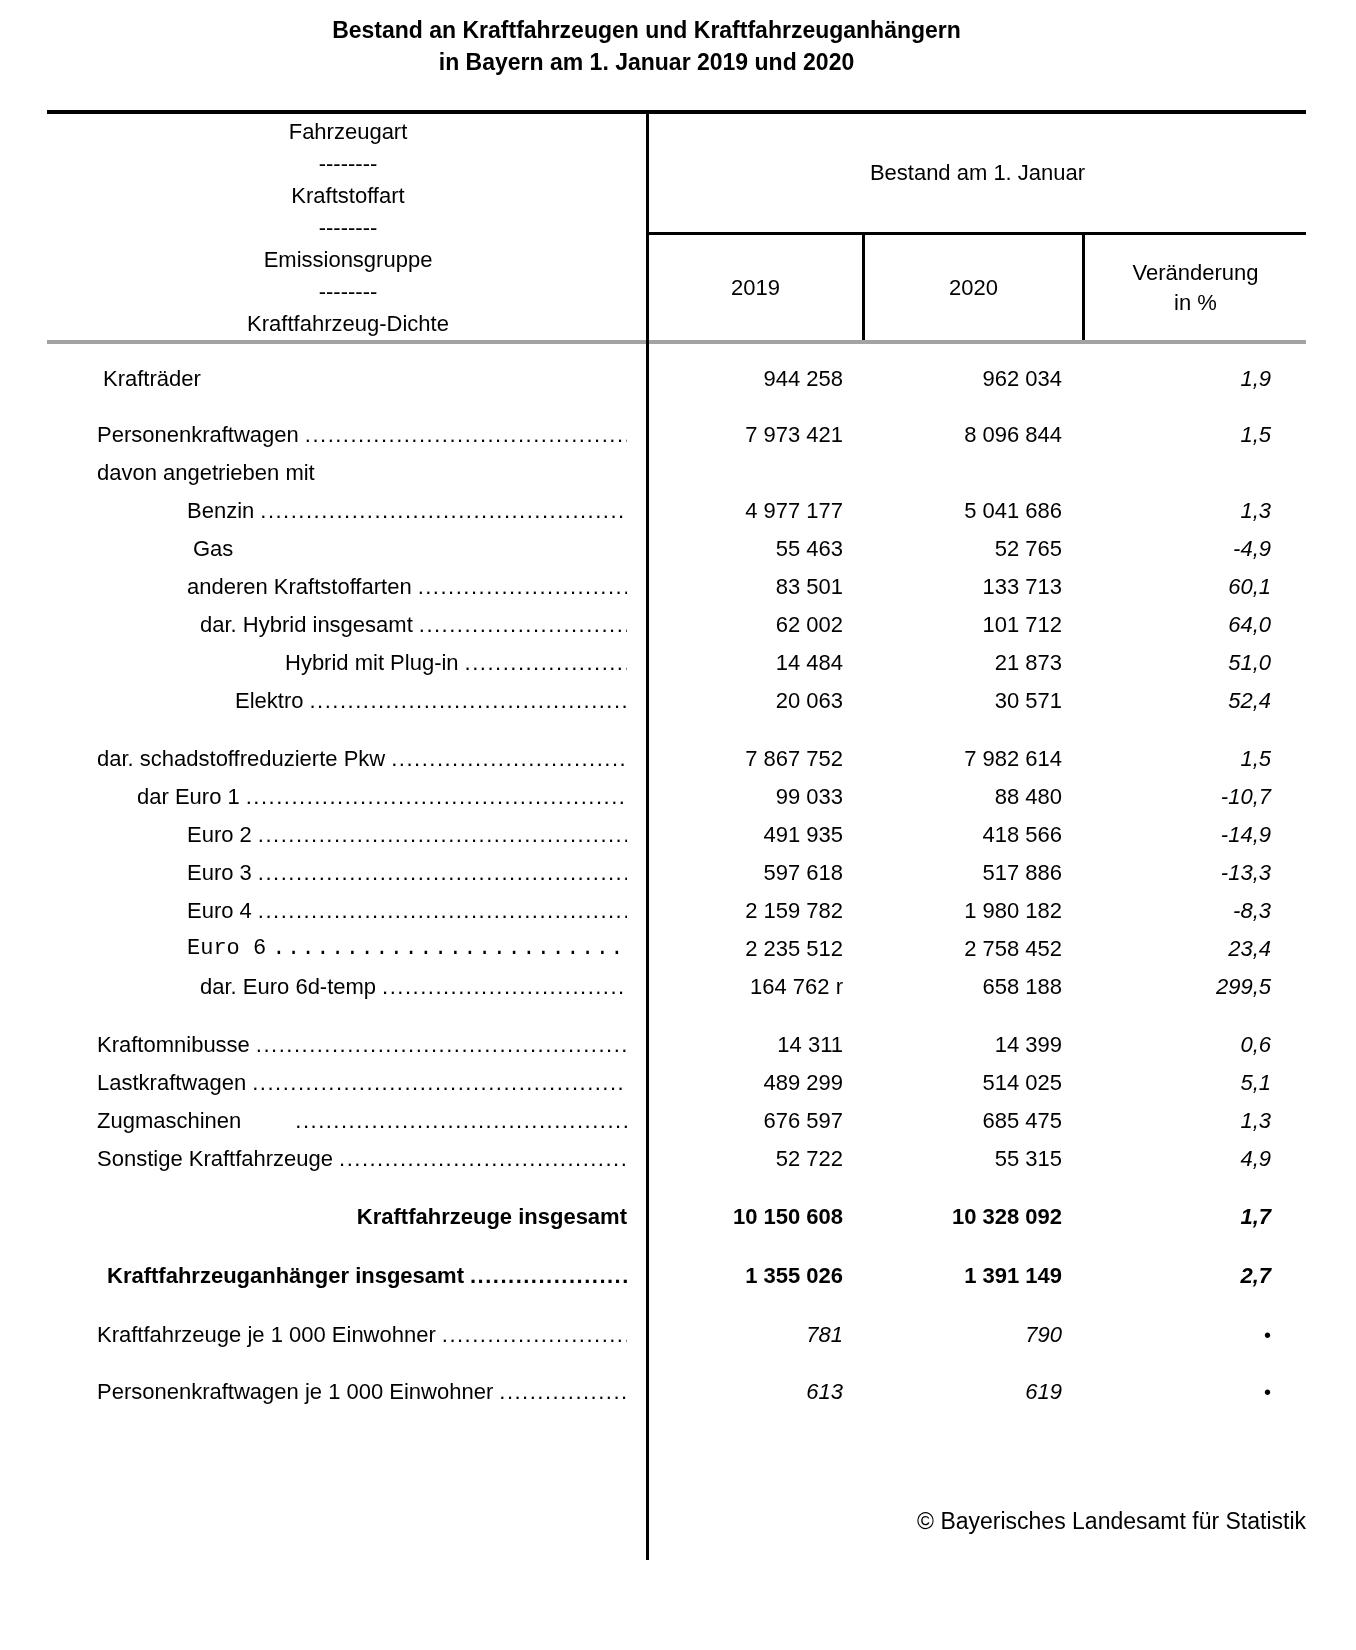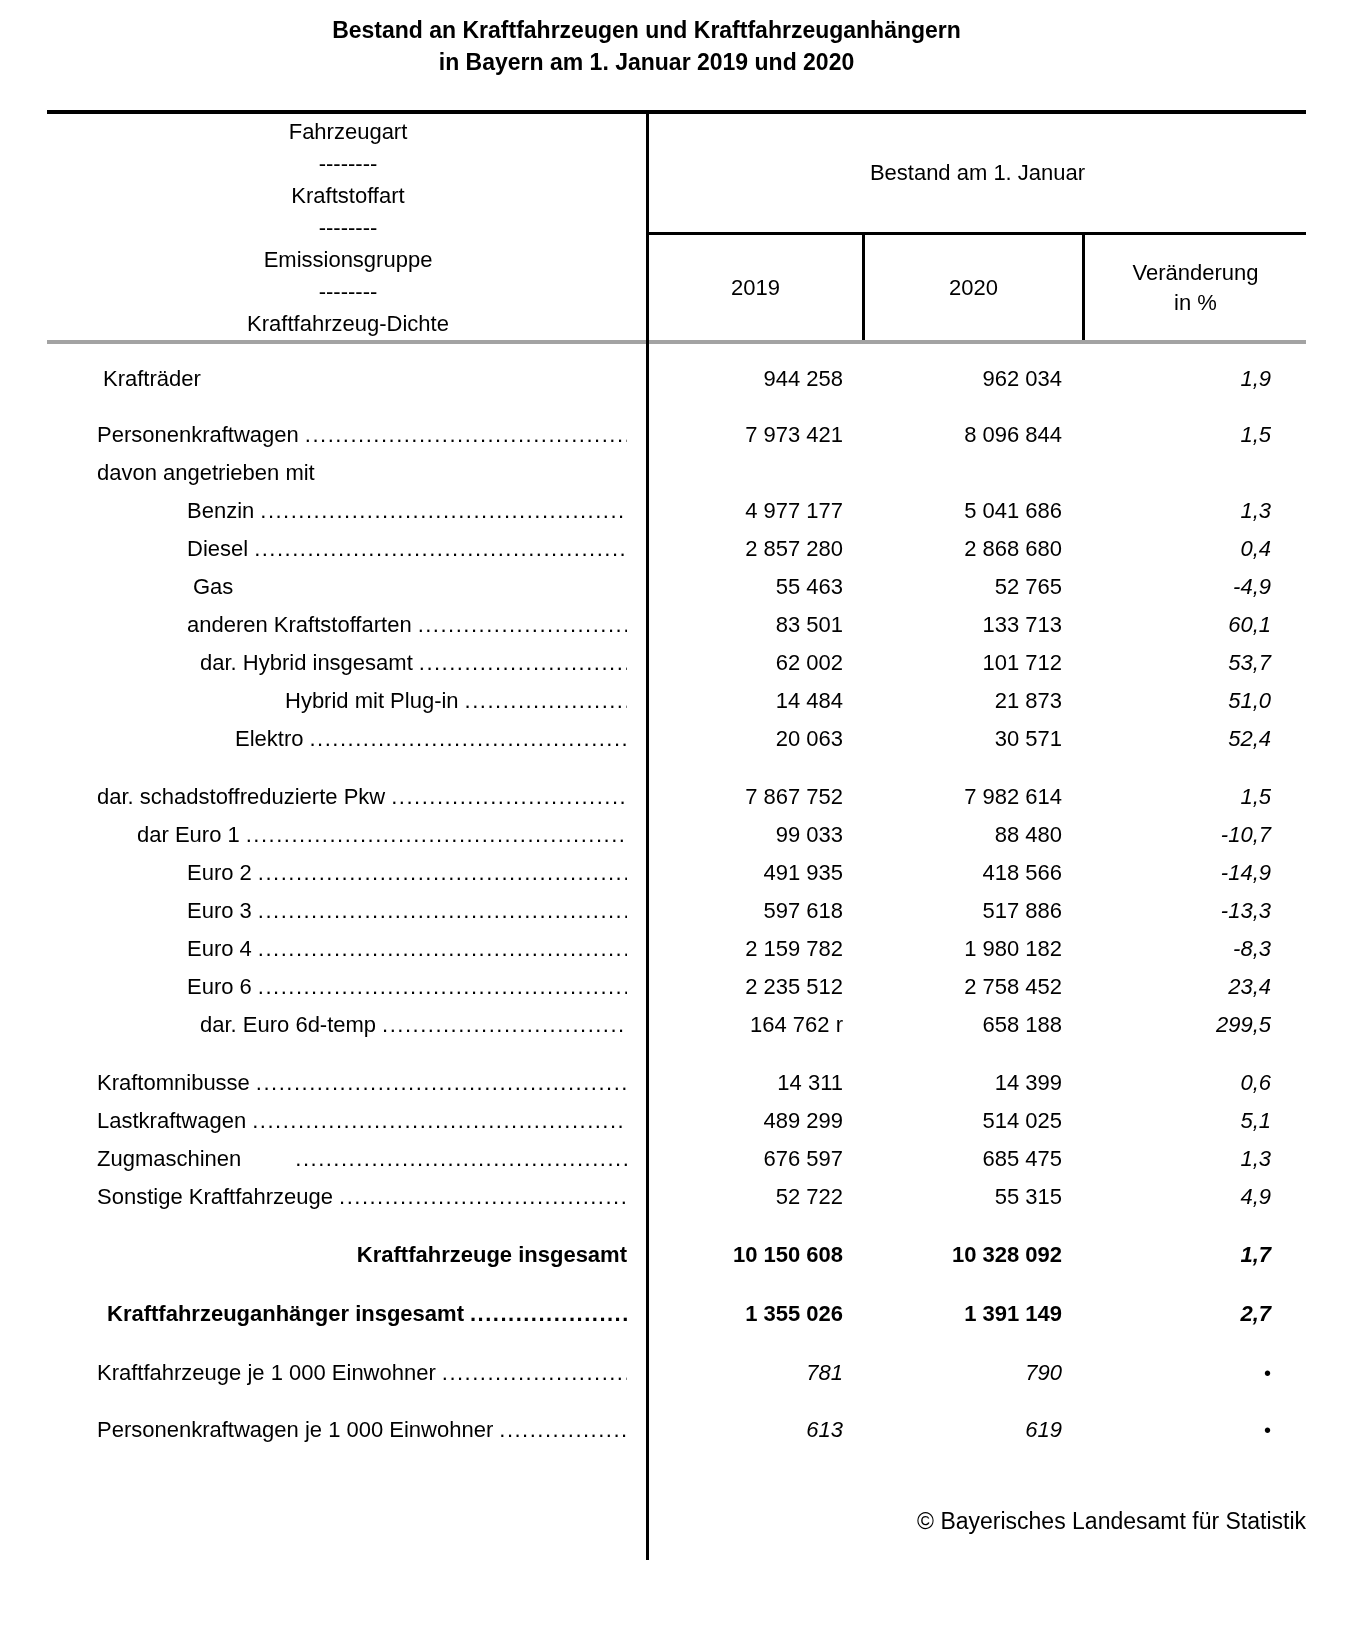--- a/index.html
+++ b/index.html
@@ -147,29 +147,20 @@
         <div class="row">
           <div class="cell-label" style="padding-left: 140px;">
             <span>Benzin</span>
             <span class="dots"></span>
           </div>
           <div class="cell-num c2019">4 977 177</div>
           <div class="cell-num c2020">5 041 686</div>
           <div class="cell-num cchg">1,3</div>
         </div>
         <div class="row">
-          <div class="cell-label" style="padding-left: 140px;">
-            <span>Diesel</span>
-            <span class="dots"></span>
-          </div>
-          <div class="cell-num c2019">2 857 280</div>
-          <div class="cell-num c2020">2 868 680</div>
-          <div class="cell-num cchg">0,4</div>
-        </div>
-        <div class="row">
           <div class="cell-label" style="padding-left: 140px; flex-direction: column;">
             <span>Gas</span>
             <span class="dots"></span>
           </div>
           <div class="cell-num c2019">55 463</div>
           <div class="cell-num c2020">52 765</div>
           <div class="cell-num cchg">-4,9</div>
         </div>
         <div class="row">
           <div class="cell-label" style="padding-left: 140px;">
@@ -180,21 +171,21 @@
           <div class="cell-num c2020">133 713</div>
           <div class="cell-num cchg">60,1</div>
         </div>
         <div class="row">
           <div class="cell-label" style="padding-left: 153px;">
             <span>dar. Hybrid insgesamt</span>
             <span class="dots"></span>
           </div>
           <div class="cell-num c2019">62 002</div>
           <div class="cell-num c2020">101 712</div>
-          <div class="cell-num cchg">53,7</div>
+          <div class="cell-num cchg">64,0</div>
         </div>
         <div class="row">
           <div class="cell-label" style="padding-left: 238px;">
             <span>Hybrid mit Plug-in</span>
             <span class="dots"></span>
           </div>
           <div class="cell-num c2019">14 484</div>
           <div class="cell-num c2020">21 873</div>
           <div class="cell-num cchg">51,0</div>
         </div>
@@ -246,21 +237,21 @@
         <div class="row">
           <div class="cell-label" style="padding-left: 140px;">
             <span>Euro 4</span>
             <span class="dots"></span>
           </div>
           <div class="cell-num c2019">2 159 782</div>
           <div class="cell-num c2020">1 980 182</div>
           <div class="cell-num cchg">-8,3</div>
         </div>
         <div class="row">
-          <div class="cell-label" style="padding-left: 140px;">
+          <div class="cell-label" style="padding-left: 140px; font-family: Liberation Mono, monospace;">
             <span>Euro 6</span>
             <span class="dots"></span>
           </div>
           <div class="cell-num c2019">2 235 512</div>
           <div class="cell-num c2020">2 758 452</div>
           <div class="cell-num cchg">23,4</div>
         </div>
         <div class="row">
           <div class="cell-label" style="padding-left: 153px;">
             <span>dar. Euro 6d-temp</span>

